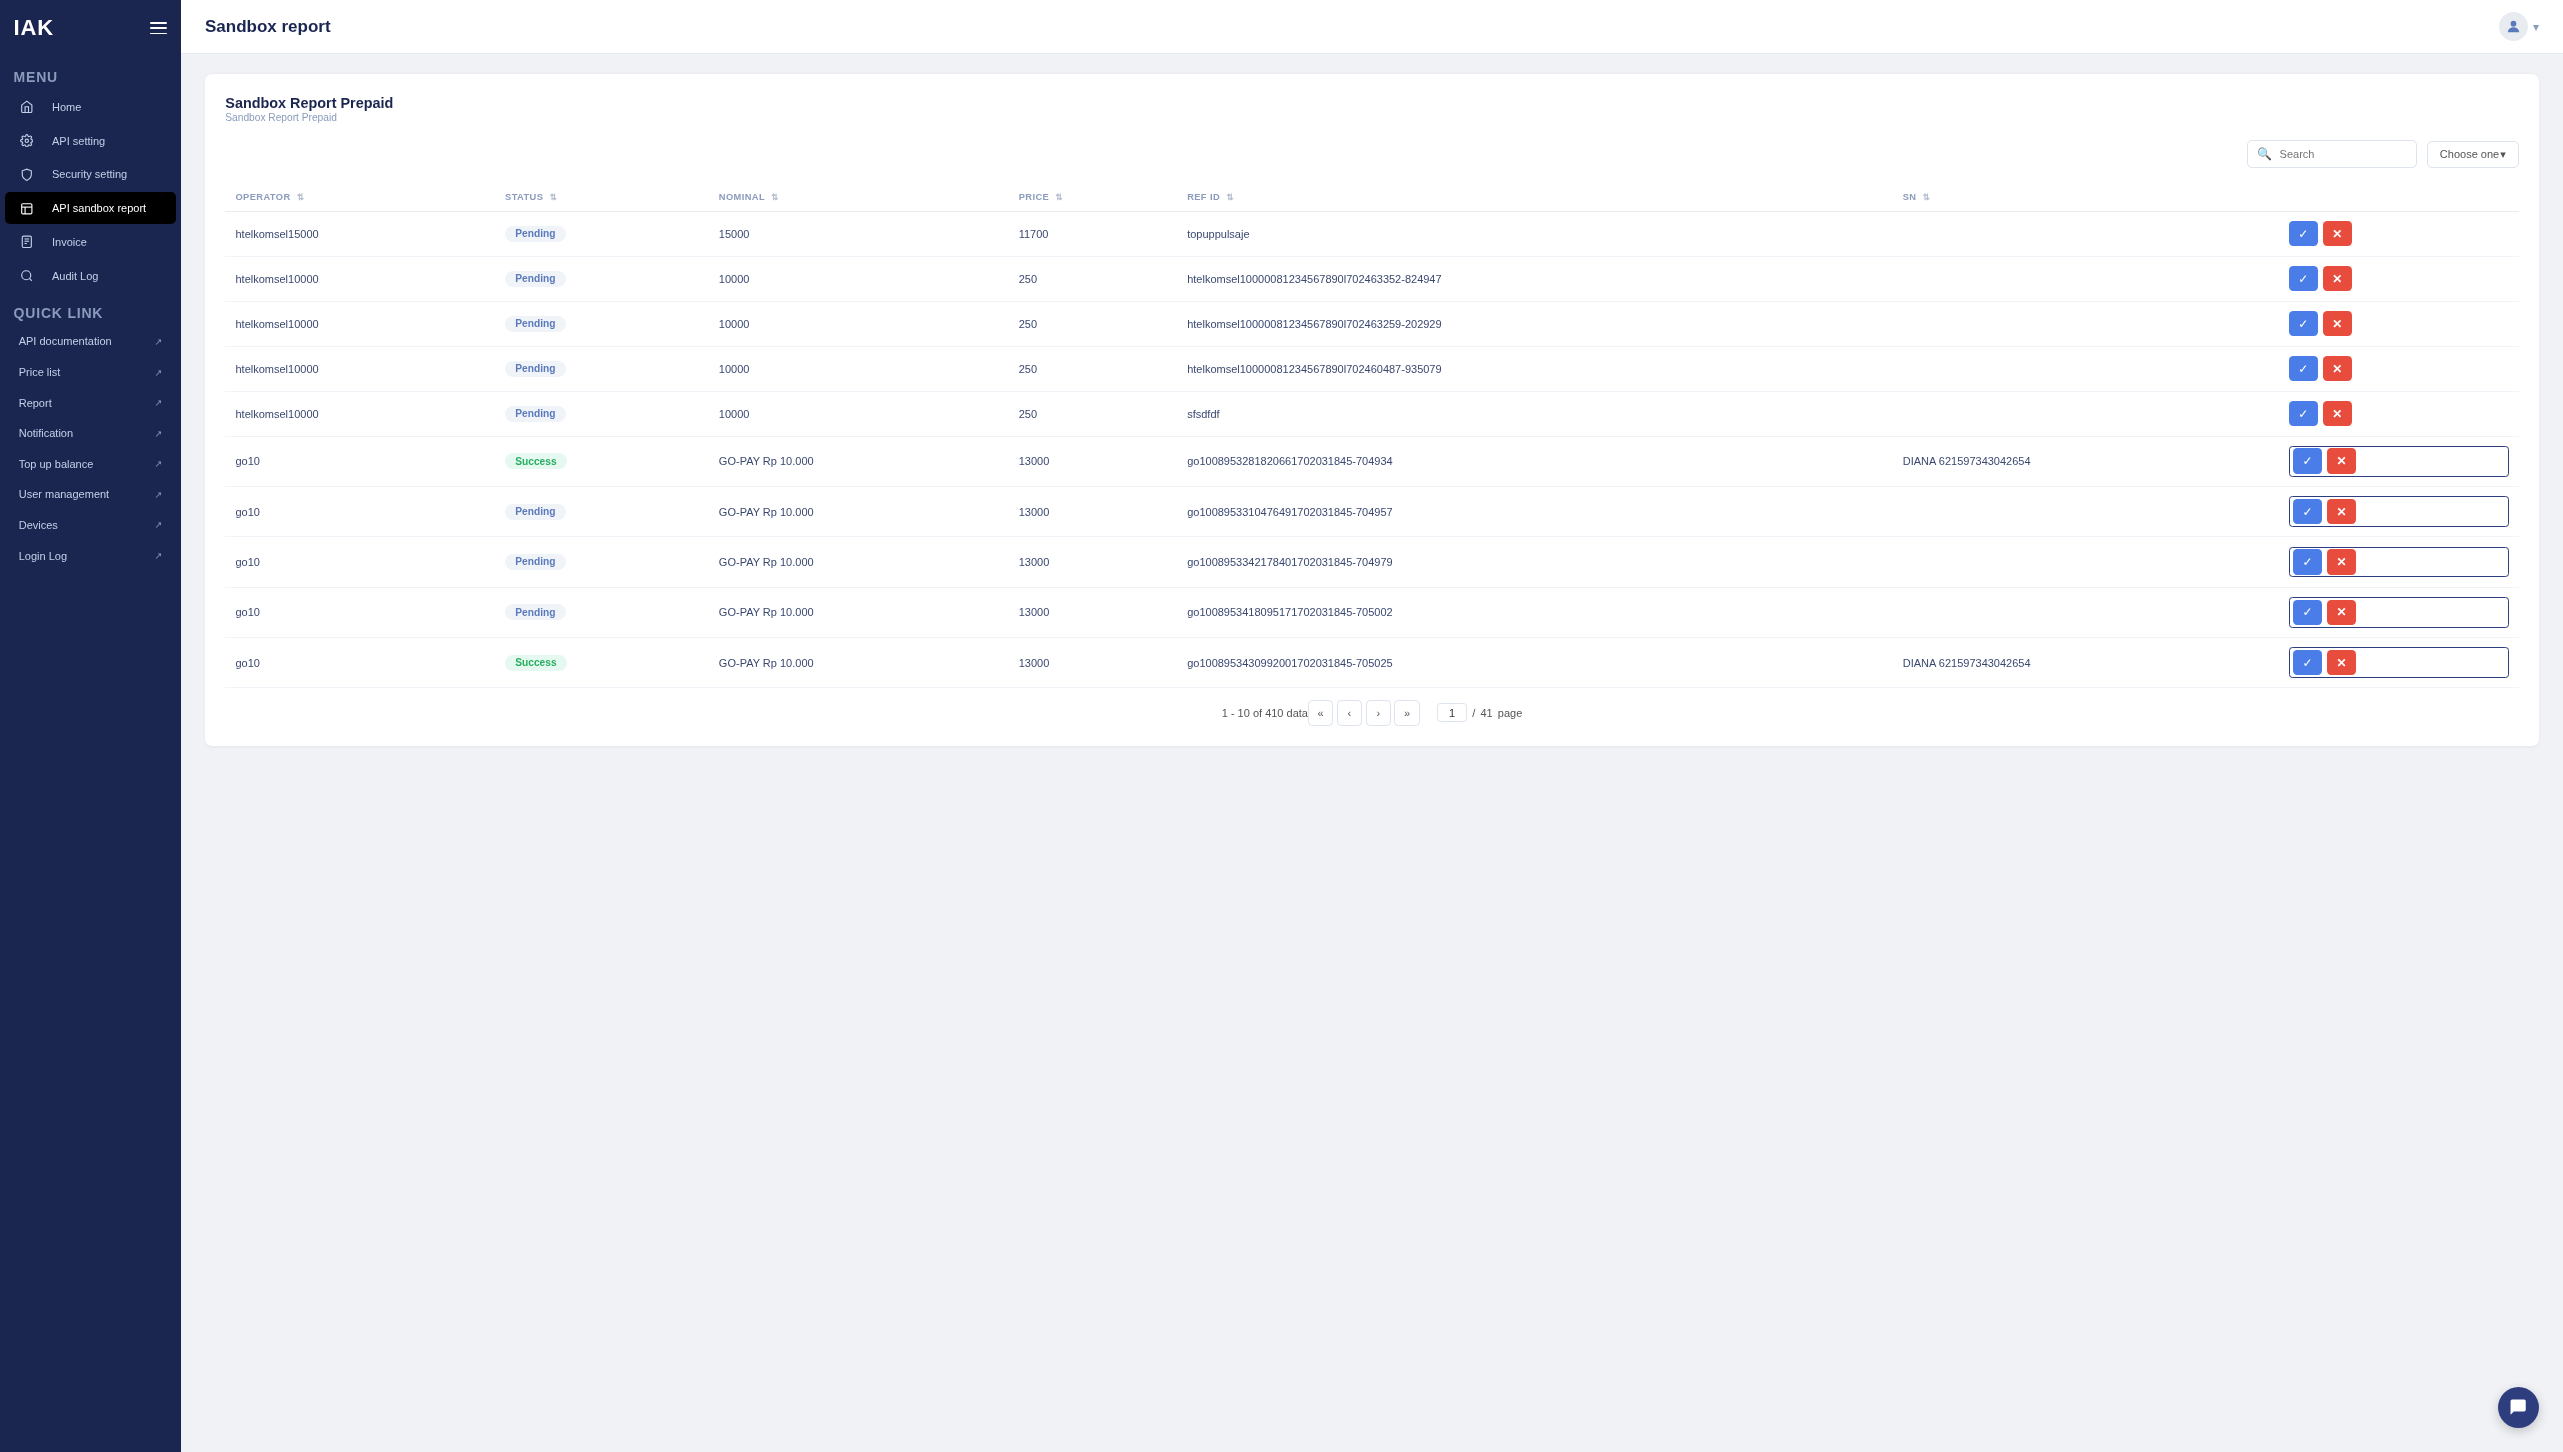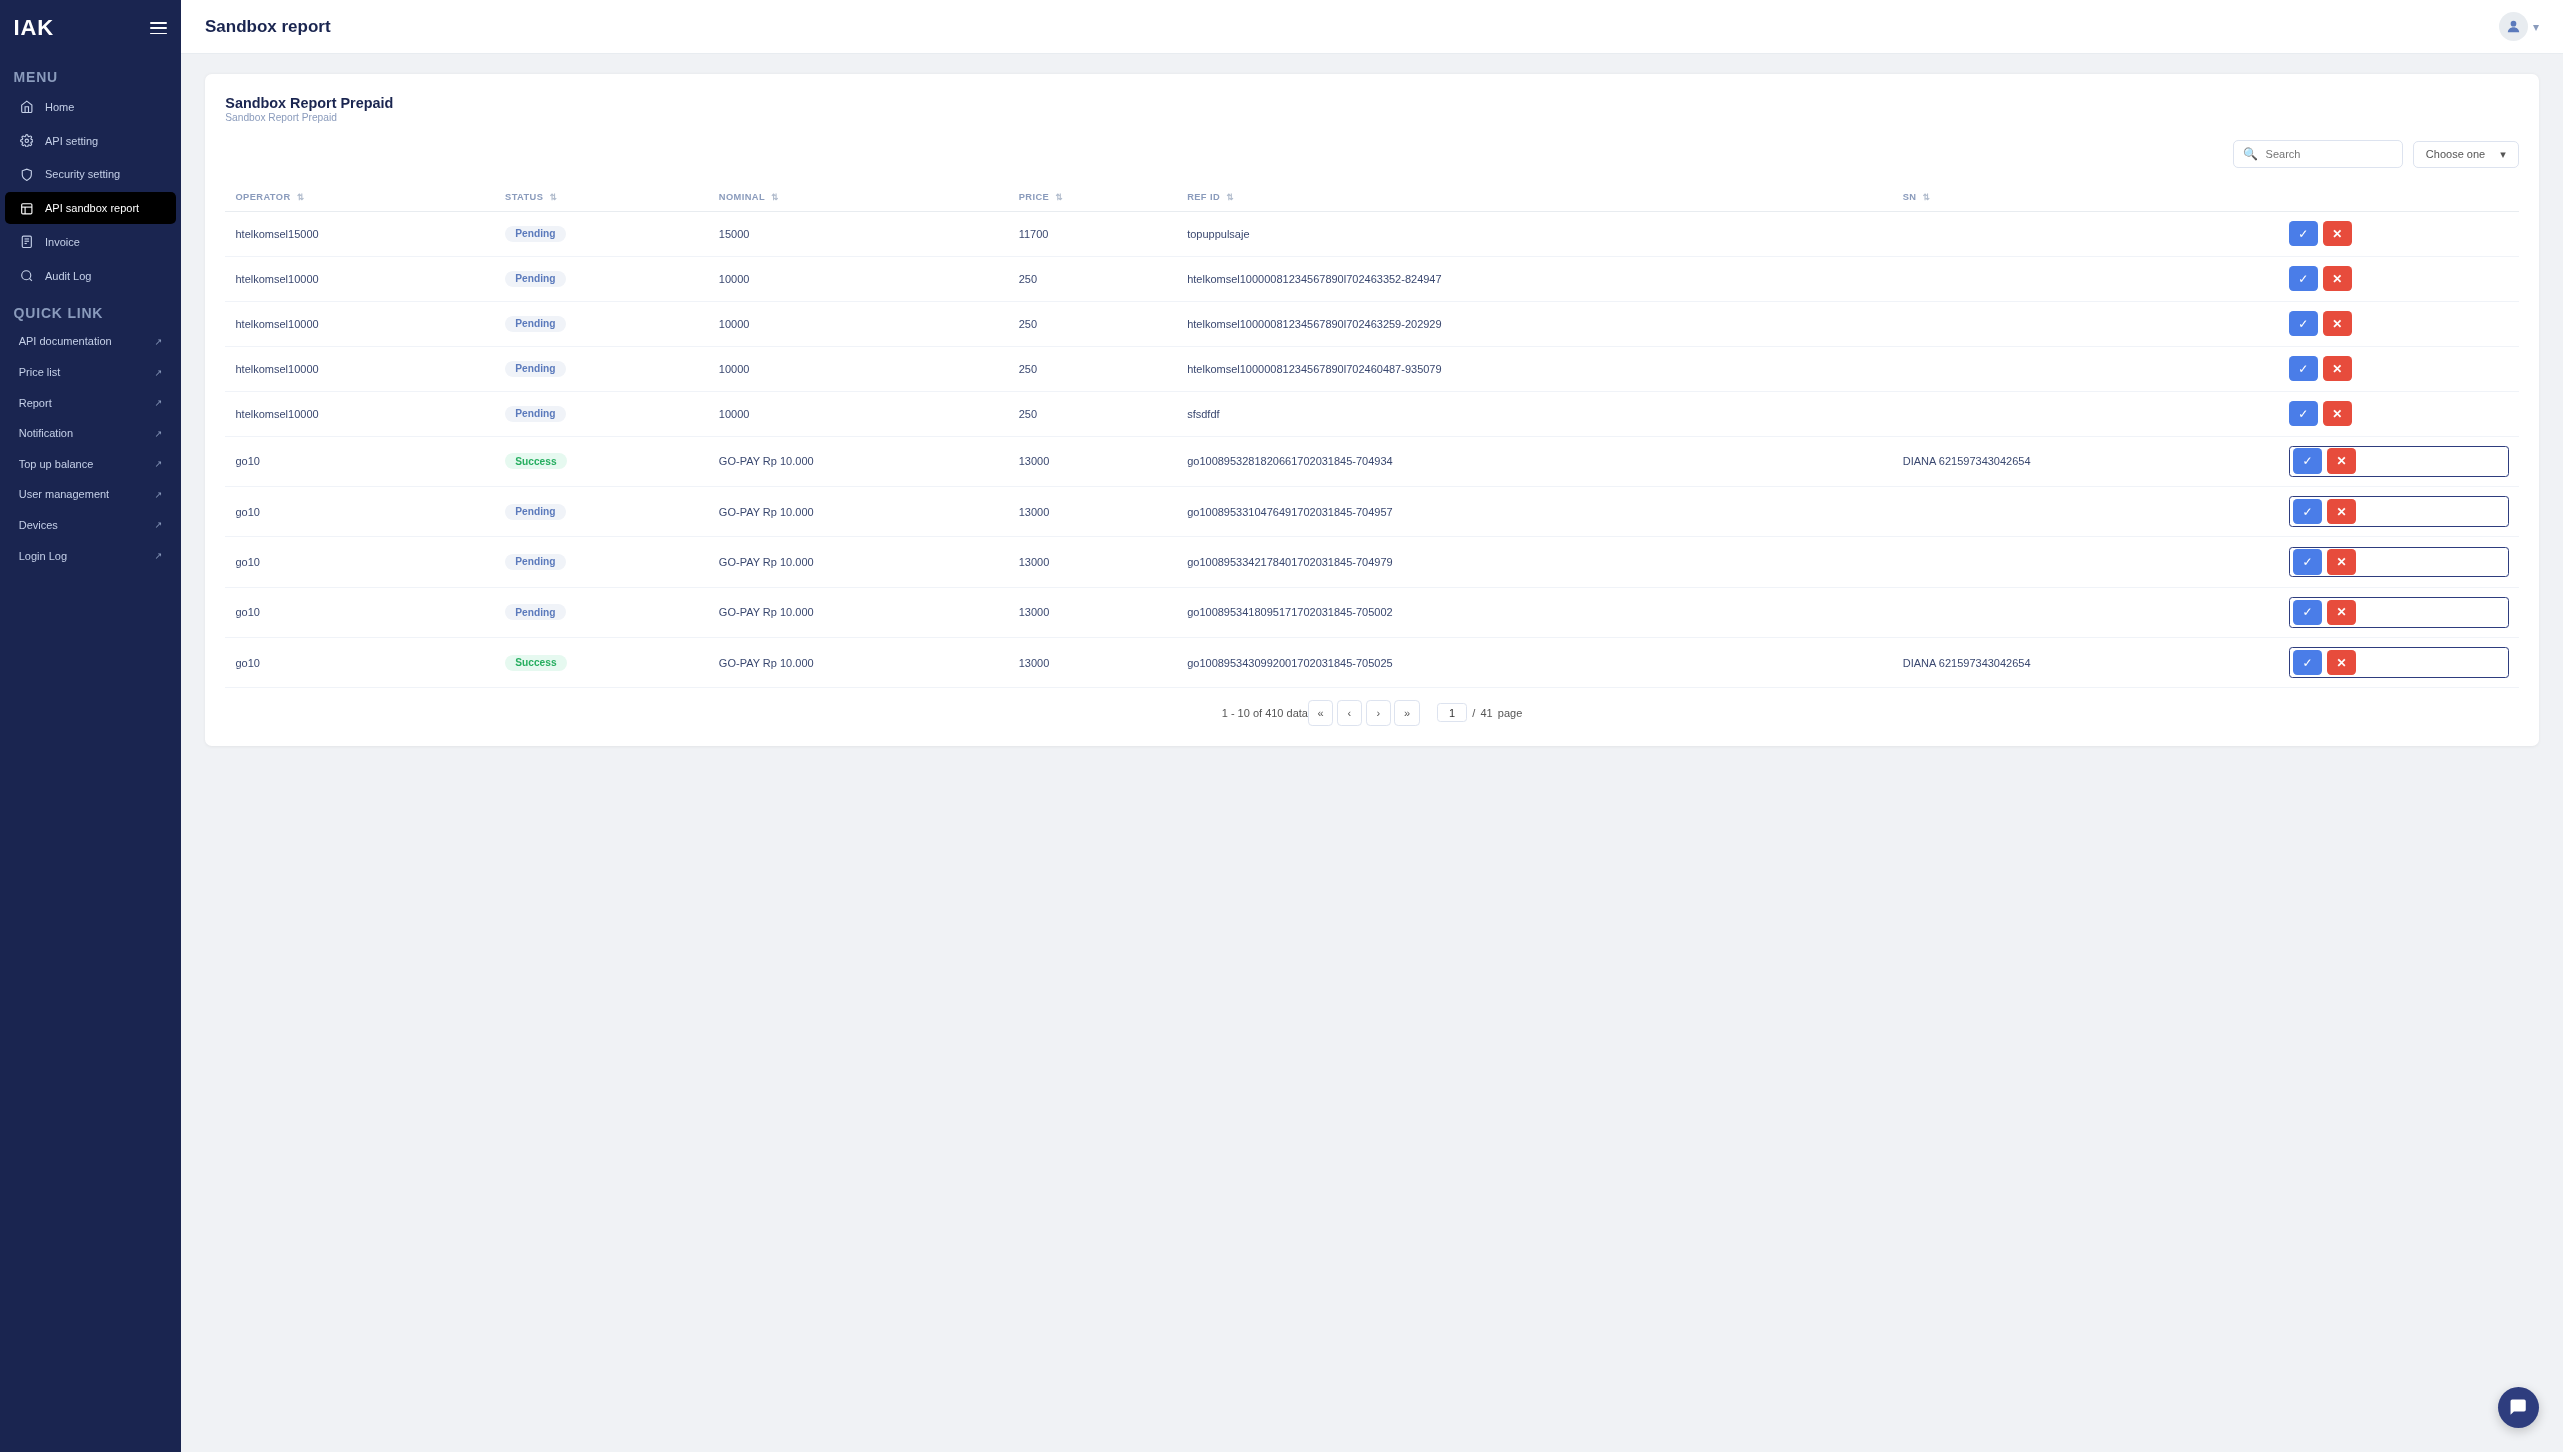--- a/index.html
+++ b/index.html
@@ -45,21 +45,21 @@
     .sidebar-section-label {
       font-size: 14px;
       color: #8a9bbc;
       padding: 12px 13.6px 5.1px;
       letter-spacing: 0.8px;
       font-weight: 600;
     }
     .sidebar-item {
       display: flex;
       align-items: center;
-      gap: 11px;
+      gap: 18px;
       padding: 8.5px 13.6px;
       cursor: pointer;
       border-radius: 5.1px;
       margin: 0.8px 5.1px;
       font-size: 11px;
       color: #c5d0e8;
       transition: background 0.15s;
       position: relative;
     }
     .sidebar-item.active { background: #000000; color: #fff; align-items: center; }
@@ -160,21 +160,21 @@
       outline: none;
       font-size: 11px;
       color: #555;
       width: 100%;
       background: transparent;
     }
     .search-icon { color: #8a9bbc; font-size: 12px; }
     .dropdown-btn {
       display: flex;
       align-items: center;
-      gap: 15px;
+      gap: 1px;
       border: 0.8px solid #dde3ef;
       border-radius: 5.1px;
       padding: 6px 12px;
       background: #fff;
       font-size: 11px;
       color: #555;
       cursor: pointer;
       white-space: nowrap;
     }
 

